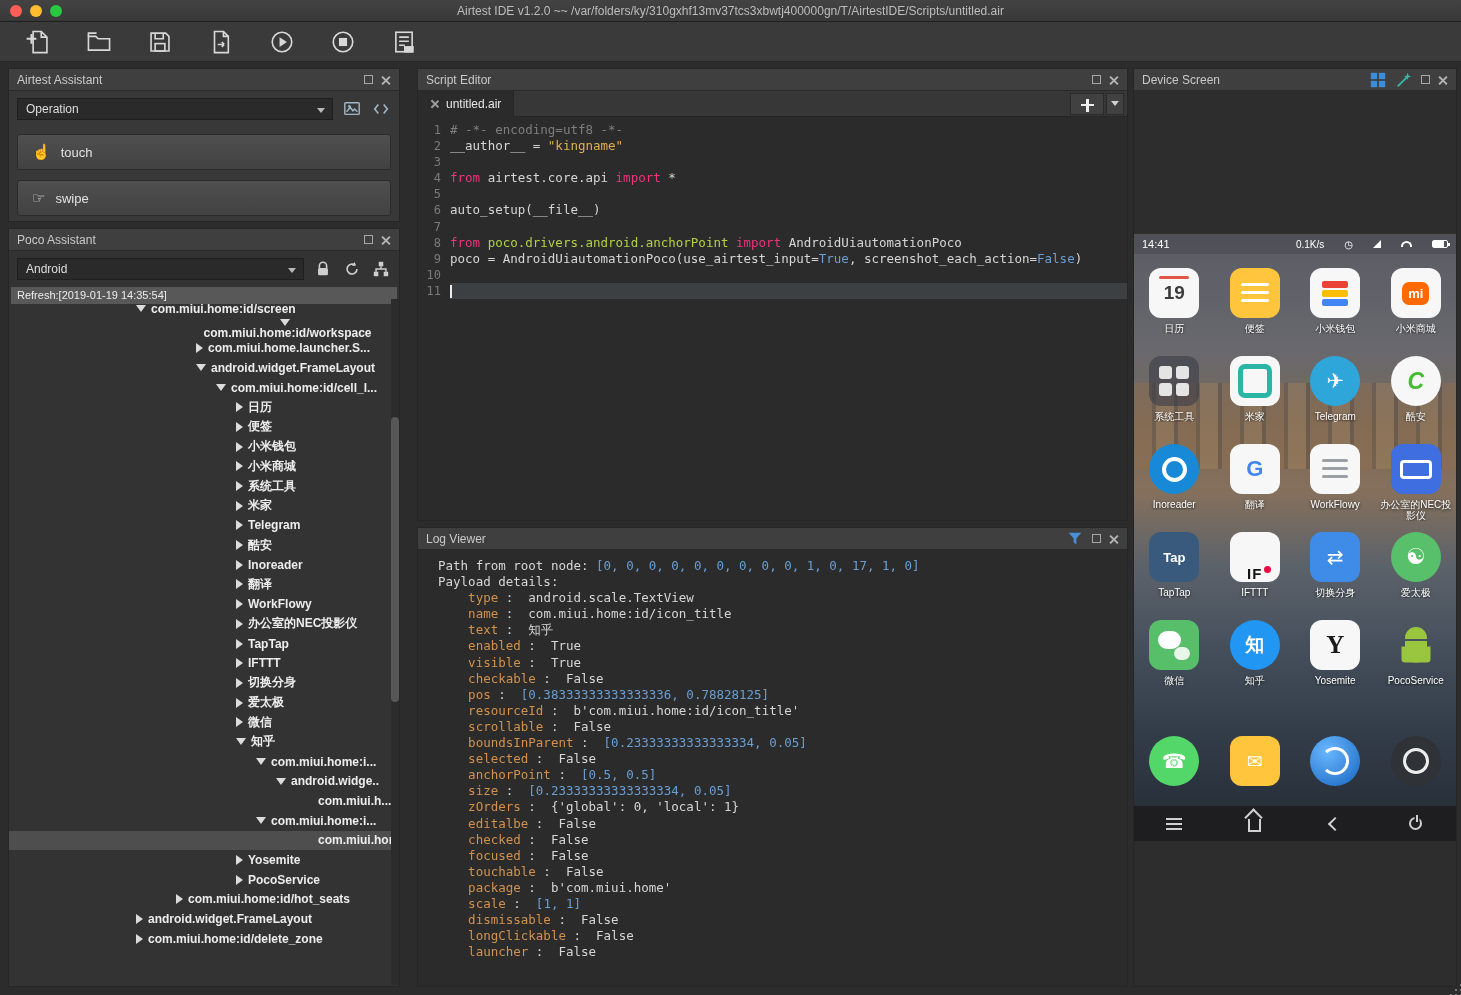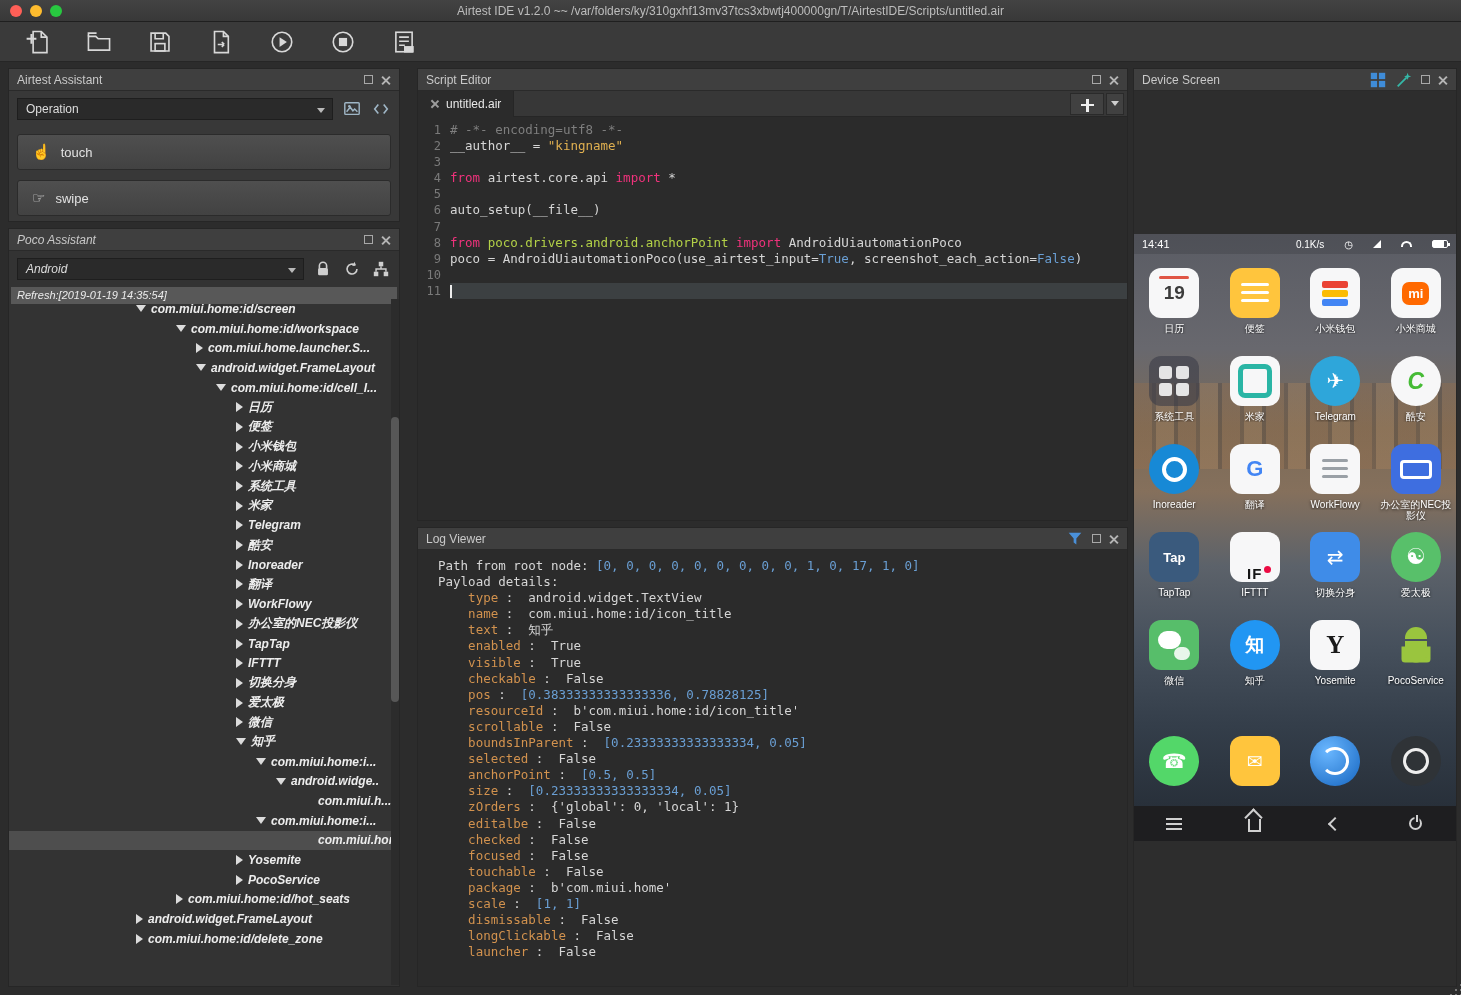--- a/index.html
+++ b/index.html
@@ -30,21 +30,21 @@
 #airtest-panel{left:8px;top:68px;width:392px;height:154px;background:#383838;}
 .select-row{display:flex;align-items:center;gap:10px;padding:7px 8px 4px 8px;}
 .select-box{height:22px;background:#2a2a2a;border:1px solid #1e1e1e;color:#ddd;font-size:12px;display:flex;align-items:center;padding:0 8px;position:relative;}
 .select-box .caret{position:absolute;right:7px;top:9px;width:0;height:0;border-left:4px solid transparent;border-right:4px solid transparent;border-top:5px solid #b9b9b9;}
 #airtest-select{width:328px;}
 .mini-btn{width:20px;height:20px;display:flex;align-items:center;justify-content:center;}
 .action-btn{margin:10px 8px 0 8px;height:36px;background:linear-gradient(#4f4f4f,#424242);border:1px solid #2b2b2b;border-radius:3px;display:flex;align-items:center;gap:10px;padding-left:14px;color:#e2e2e2;font-size:13px;}
 .hand-glyph{font-size:15px;color:#ddd;}
 
 
-#poco-panel{left:8px;top:228px;width:392px;height:759px;background:#333;overflow:hidden;font-style:italic;}
+#poco-panel{left:8px;top:228px;width:392px;height:759px;background:#333;overflow:hidden;}
 #poco-select{width:300px;}
 .refresh-bar{position:relative;z-index:3;margin:3px 2px 0 2px;height:17px;background:#585858;color:#ececec;font-size:11px;line-height:17px;padding-left:6px;}
 .tree{position:relative;z-index:1;margin-top:-5px;}
 .tree-row{height:19.7px;display:flex;align-items:center;font-size:12px;font-weight:bold;color:#ededed;white-space:nowrap;}
 .tree-row.selected{background:#4e4e4e;}
 .arrow{width:0;height:0;margin-right:5px;flex:none;}
 .arrow.expanded{border-left:5px solid transparent;border-right:5px solid transparent;border-top:7px solid #dcdcdc;}
 .arrow.collapsed{border-top:5px solid transparent;border-bottom:5px solid transparent;border-left:7px solid #dcdcdc;}
 .arrow.leaf{margin-right:0;}
 .tree-scroll{position:absolute;right:0px;top:70px;bottom:1px;width:8px;background:#2c2c2c;z-index:4;}
@@ -302,21 +302,21 @@
           <path d="M10 7v3M4.5 13v-3h11v3" fill="none" stroke="#cfcfcf" stroke-width="1.6"></path>
         </svg>
       </span>
   </div>
   <div class="refresh-bar">Refresh:[2019-01-19 14:35:54]</div>
   <div class="tree" id="poco-tree">
       <div class="tree-row" style="padding-left: 127px;">
         <span class="arrow expanded"></span>
         <span class="tree-label">com.miui.home:id/screen</span>
       </div>
-      <div class="tree-row" style="padding-left: 167px;">
+      <div class="tree-row" style="padding-left: 167px; flex-direction: column;">
         <span class="arrow expanded"></span>
         <span class="tree-label">com.miui.home:id/workspace</span>
       </div>
       <div class="tree-row" style="padding-left: 187px;">
         <span class="arrow collapsed"></span>
         <span class="tree-label">com.miui.home.launcher.S...</span>
       </div>
       <div class="tree-row" style="padding-left: 187px;">
         <span class="arrow expanded"></span>
         <span class="tree-label">android.widget.FrameLayout</span>
@@ -520,21 +520,21 @@
             <path d="M3 3h14l-5.5 6.5V16l-3-2V9.5z" fill="#4a90d9"></path>
           </svg>
         </span>
       <span class="float-btn"></span>
       <span class="close-btn"></span>
     </span>
   </div>
   <div class="log-lines" id="log-lines">
       <div class="log-line"><span class="lg-plain">Path from root node: </span><span class="lg-num">[0, 0, 0, 0, 0, 0, 0, 0, 0, 1, 0, 17, 1, 0]</span></div>
       <div class="log-line"><span class="lg-plain">Payload details:</span></div>
-      <div class="log-line"><span class="lg-plain">    </span><span class="lg-key">type</span><span class="lg-plain"> :  </span><span class="lg-plain">android.widget.TextView</span></div>
+      <div class="log-line"><span class="lg-plain">    </span><span class="lg-key">type</span><span class="lg-plain"> :  </span><span class="lg-plain">android.scale.TextView</span></div>
       <div class="log-line"><span class="lg-plain">    </span><span class="lg-key">name</span><span class="lg-plain"> :  </span><span class="lg-plain">com.miui.home:id/icon_title</span></div>
       <div class="log-line"><span class="lg-plain">    </span><span class="lg-key">text</span><span class="lg-plain"> :  </span><span class="lg-plain">知乎</span></div>
       <div class="log-line"><span class="lg-plain">    </span><span class="lg-key">enabled</span><span class="lg-plain"> :  </span><span class="lg-plain">True</span></div>
       <div class="log-line"><span class="lg-plain">    </span><span class="lg-key">visible</span><span class="lg-plain"> :  </span><span class="lg-plain">True</span></div>
       <div class="log-line"><span class="lg-plain">    </span><span class="lg-key">checkable</span><span class="lg-plain"> :  </span><span class="lg-plain">False</span></div>
       <div class="log-line"><span class="lg-plain">    </span><span class="lg-key">pos</span><span class="lg-plain"> :  </span><span class="lg-num">[0.38333333333333336, 0.78828125]</span></div>
       <div class="log-line"><span class="lg-plain">    </span><span class="lg-key">resourceId</span><span class="lg-plain"> :  </span><span class="lg-plain">b'com.miui.home:id/icon_title'</span></div>
       <div class="log-line"><span class="lg-plain">    </span><span class="lg-key">scrollable</span><span class="lg-plain"> :  </span><span class="lg-plain">False</span></div>
       <div class="log-line"><span class="lg-plain">    </span><span class="lg-key">boundsInParent</span><span class="lg-plain"> :  </span><span class="lg-num">[0.23333333333333334, 0.05]</span></div>
       <div class="log-line"><span class="lg-plain">    </span><span class="lg-key">selected</span><span class="lg-plain"> :  </span><span class="lg-plain">False</span></div>

